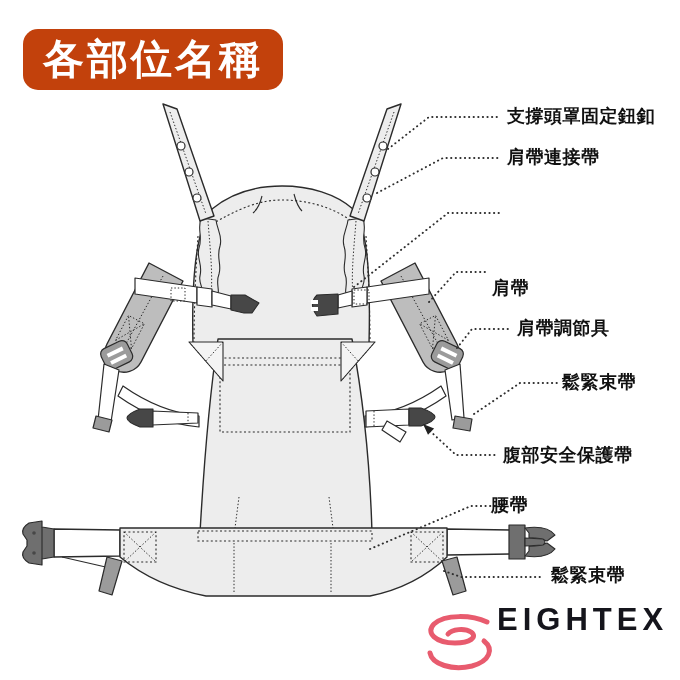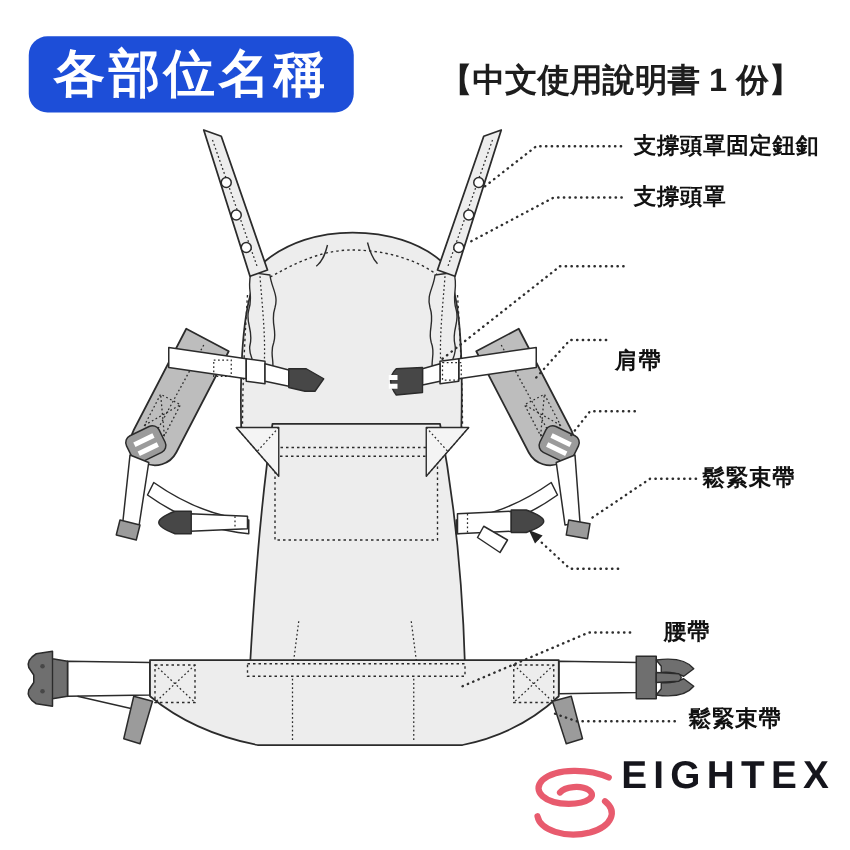--- a/index.html
+++ b/index.html
@@ -199,25 +199,26 @@
       <path class="leader" d="M370,549 L471,506 L506,506"></path>
       <path class="leader" d="M444,571 L461,577 L541,577"></path>
     </g>
 
     <g fill="none" stroke="#e85b6e" stroke-width="5" stroke-linecap="round">
       <path d="M487,622 C472,615 445,614 434,624 C425,633 436,643 455,643 C470,643 478,637 471,632 C465,628 452,629 448,634"></path>
       <path d="M484,641 C494,649 490,661 472,666 C452,671 432,664 430,653"></path>
     </g>
   </svg>
 
-  <div class="badge" style="background:#1d4ed8">各部位名稱</div>
-
-  <div class="heading">【中文使用說明書 1 份】</div>
+  <div class="badge" style="background:#c2410c">各部位名稱</div>
+
 
   <div class="part-label" style="left:507px;top:116px">支撐頭罩固定鈕釦</div>
-  <div class="part-label" style="left:507px;top:157px">支撐頭罩</div>
+  <div class="part-label" style="left:507px;top:157px">肩帶連接帶</div>
   <div class="part-label" style="left:492px;top:288px">肩帶</div>
+  <div class="part-label" style="left:517px;top:328px">肩帶調節具</div>
   <div class="part-label" style="left:562px;top:382px">鬆緊束帶</div>
-  <div class="part-label" style="left:531px;top:505px">腰帶</div>
+  <div class="part-label" style="left:503px;top:455px">腹部安全保護帶</div>
+  <div class="part-label" style="left:491px;top:505px">腰帶</div>
   <div class="part-label" style="left:551px;top:575px">鬆緊束帶</div>
 
   <div class="brand">EIGHTEX</div>
 </div>
 
 </body></html>

